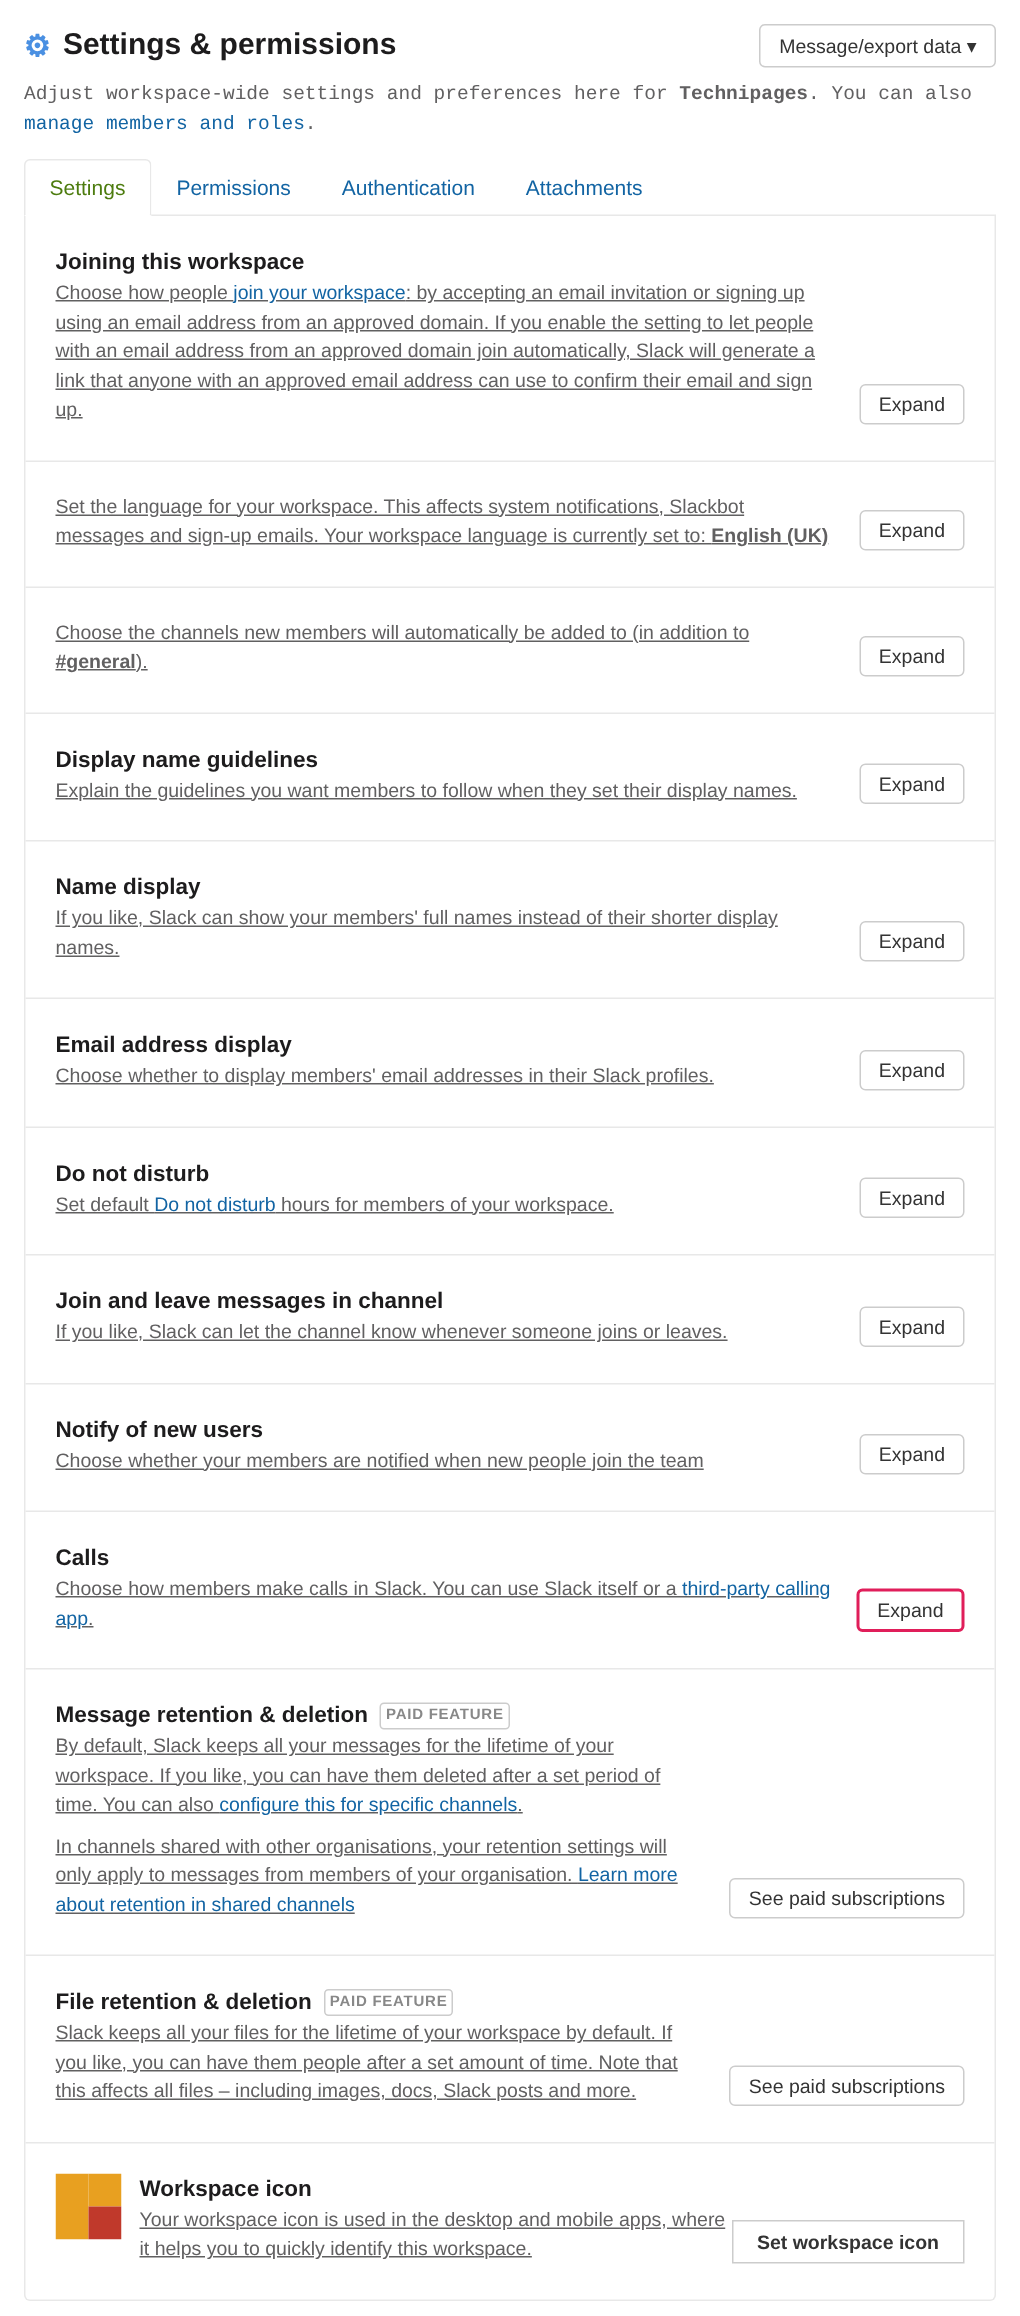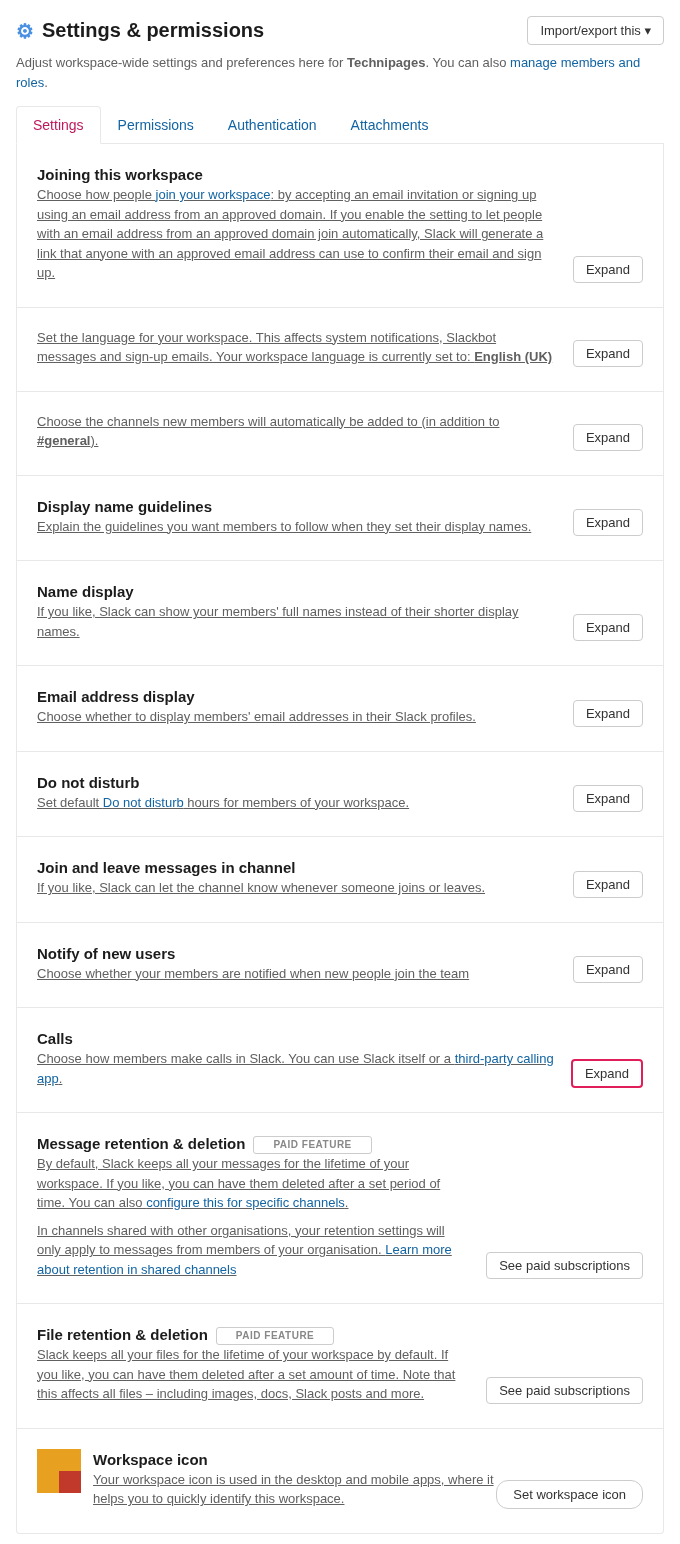--- a/index.html
+++ b/index.html
@@ -41,20 +41,21 @@
       display: flex;
       align-items: center;
       gap: 4px;
       color: #333;
     }
     .subtitle {
       font-size: 13px;
       color: #616061;
       margin-bottom: 14px;
       line-height: 1.5;
+      font-family: Liberation Mono, monospace;
     }
     .subtitle a, .link {
       color: #1264a3;
       text-decoration: none;
     }
     .bold { font-weight: 700; }
     .tabs {
       display: flex;
       border-bottom: 1px solid #e8e8e8;
       margin-bottom: 0;
@@ -67,21 +68,21 @@
       border-bottom: none;
       margin-bottom: -1px;
       color: #1264a3;
       background: transparent;
       text-decoration: none;
     }
     .tab.active {
       border: 1px solid #e8e8e8;
       border-bottom: 1px solid #fff;
       background: #fff;
-      color: #be185d;
+      color: #4d7c0f;
       font-weight: 400;
       border-radius: 4px 4px 0 0;
     }
     .content-area {
       border: 1px solid #e8e8e8;
       border-top: none;
       border-radius: 0 0 4px 4px;
       padding: 0;
     }
     .setting-section {
@@ -123,21 +124,21 @@
       border: 2px solid #e01e5a;
       color: #333;
     }
     .paid-badge {
       display: inline-block;
       font-size: 10px;
       font-weight: 700;
       color: #888;
       border: 1px solid #ccc;
       border-radius: 3px;
-      padding: 1px 19px;
+      padding: 1px 3px;
       margin-left: 8px;
       vertical-align: middle;
       letter-spacing: 0.5px;
     }
     .paid-subscriptions-btn {
       border: 1px solid #ccc;
       background: #fff;
       padding: 5px 12px;
       border-radius: 4px;
       font-size: 13px;
@@ -155,41 +156,42 @@
     .workspace-icon-img {
       width: 44px;
       height: 44px;
       flex-shrink: 0;
       display: flex;
     }
     .set-icon-btn {
       border: 1px solid #ccc;
       background: #fff;
       padding: 6px 16px;
-      border-radius: 12px;
+      border-radius: 0;
       font-size: 13px;
       cursor: pointer;
       white-space: nowrap;
       color: #333;
+      font-weight: bold;
     }
     .setting-body {
       flex: 1;
     }
   </style>
 </head>
 <body>
 
 <div class="page-wrapper">
 
   <div class="page-header">
     <div class="page-title">
       <span class="gear-icon">⚙</span>
       <span>Settings &amp; permissions</span>
     </div>
-    <button class="import-export-btn">Import/export this ▾</button>
+    <button class="import-export-btn">Message/export data ▾</button>
   </div>
 
   <div class="subtitle">
     <span>Adjust workspace-wide settings and preferences here for </span><span class="bold">Technipages</span><span>. You can also </span><a href="#" class="link">manage members and roles</a><span>.</span>
   </div>
 
   <div class="tabs">
     <a class="tab active">Settings</a>
     <a class="tab">Permissions</a>
     <a class="tab">Authentication</a>
@@ -322,21 +324,21 @@
         <button class="paid-subscriptions-btn">See paid subscriptions</button>
       </div>
     </div>
 
     <div class="setting-section">
       <div class="setting-header">
         <div class="setting-body">
           <div class="setting-title">
             <span>File retention &amp; deletion</span><span class="paid-badge">PAID FEATURE</span>
           </div>
-          <div class="setting-desc">Slack keeps all your files for the lifetime of your workspace by default. If you like, you can have them deleted after a set amount of time. Note that this affects all files – including images, docs, Slack posts and more.</div>
+          <div class="setting-desc">Slack keeps all your files for the lifetime of your workspace by default. If you like, you can have them people after a set amount of time. Note that this affects all files – including images, docs, Slack posts and more.</div>
         </div>
         <button class="paid-subscriptions-btn">See paid subscriptions</button>
       </div>
     </div>
 
     <div class="setting-section">
       <div class="setting-header">
         <div class="workspace-icon-area">
           <div class="workspace-icon-img">
             <svg width="44" height="44" viewBox="0 0 44 44" xmlns="http://www.w3.org/2000/svg">

